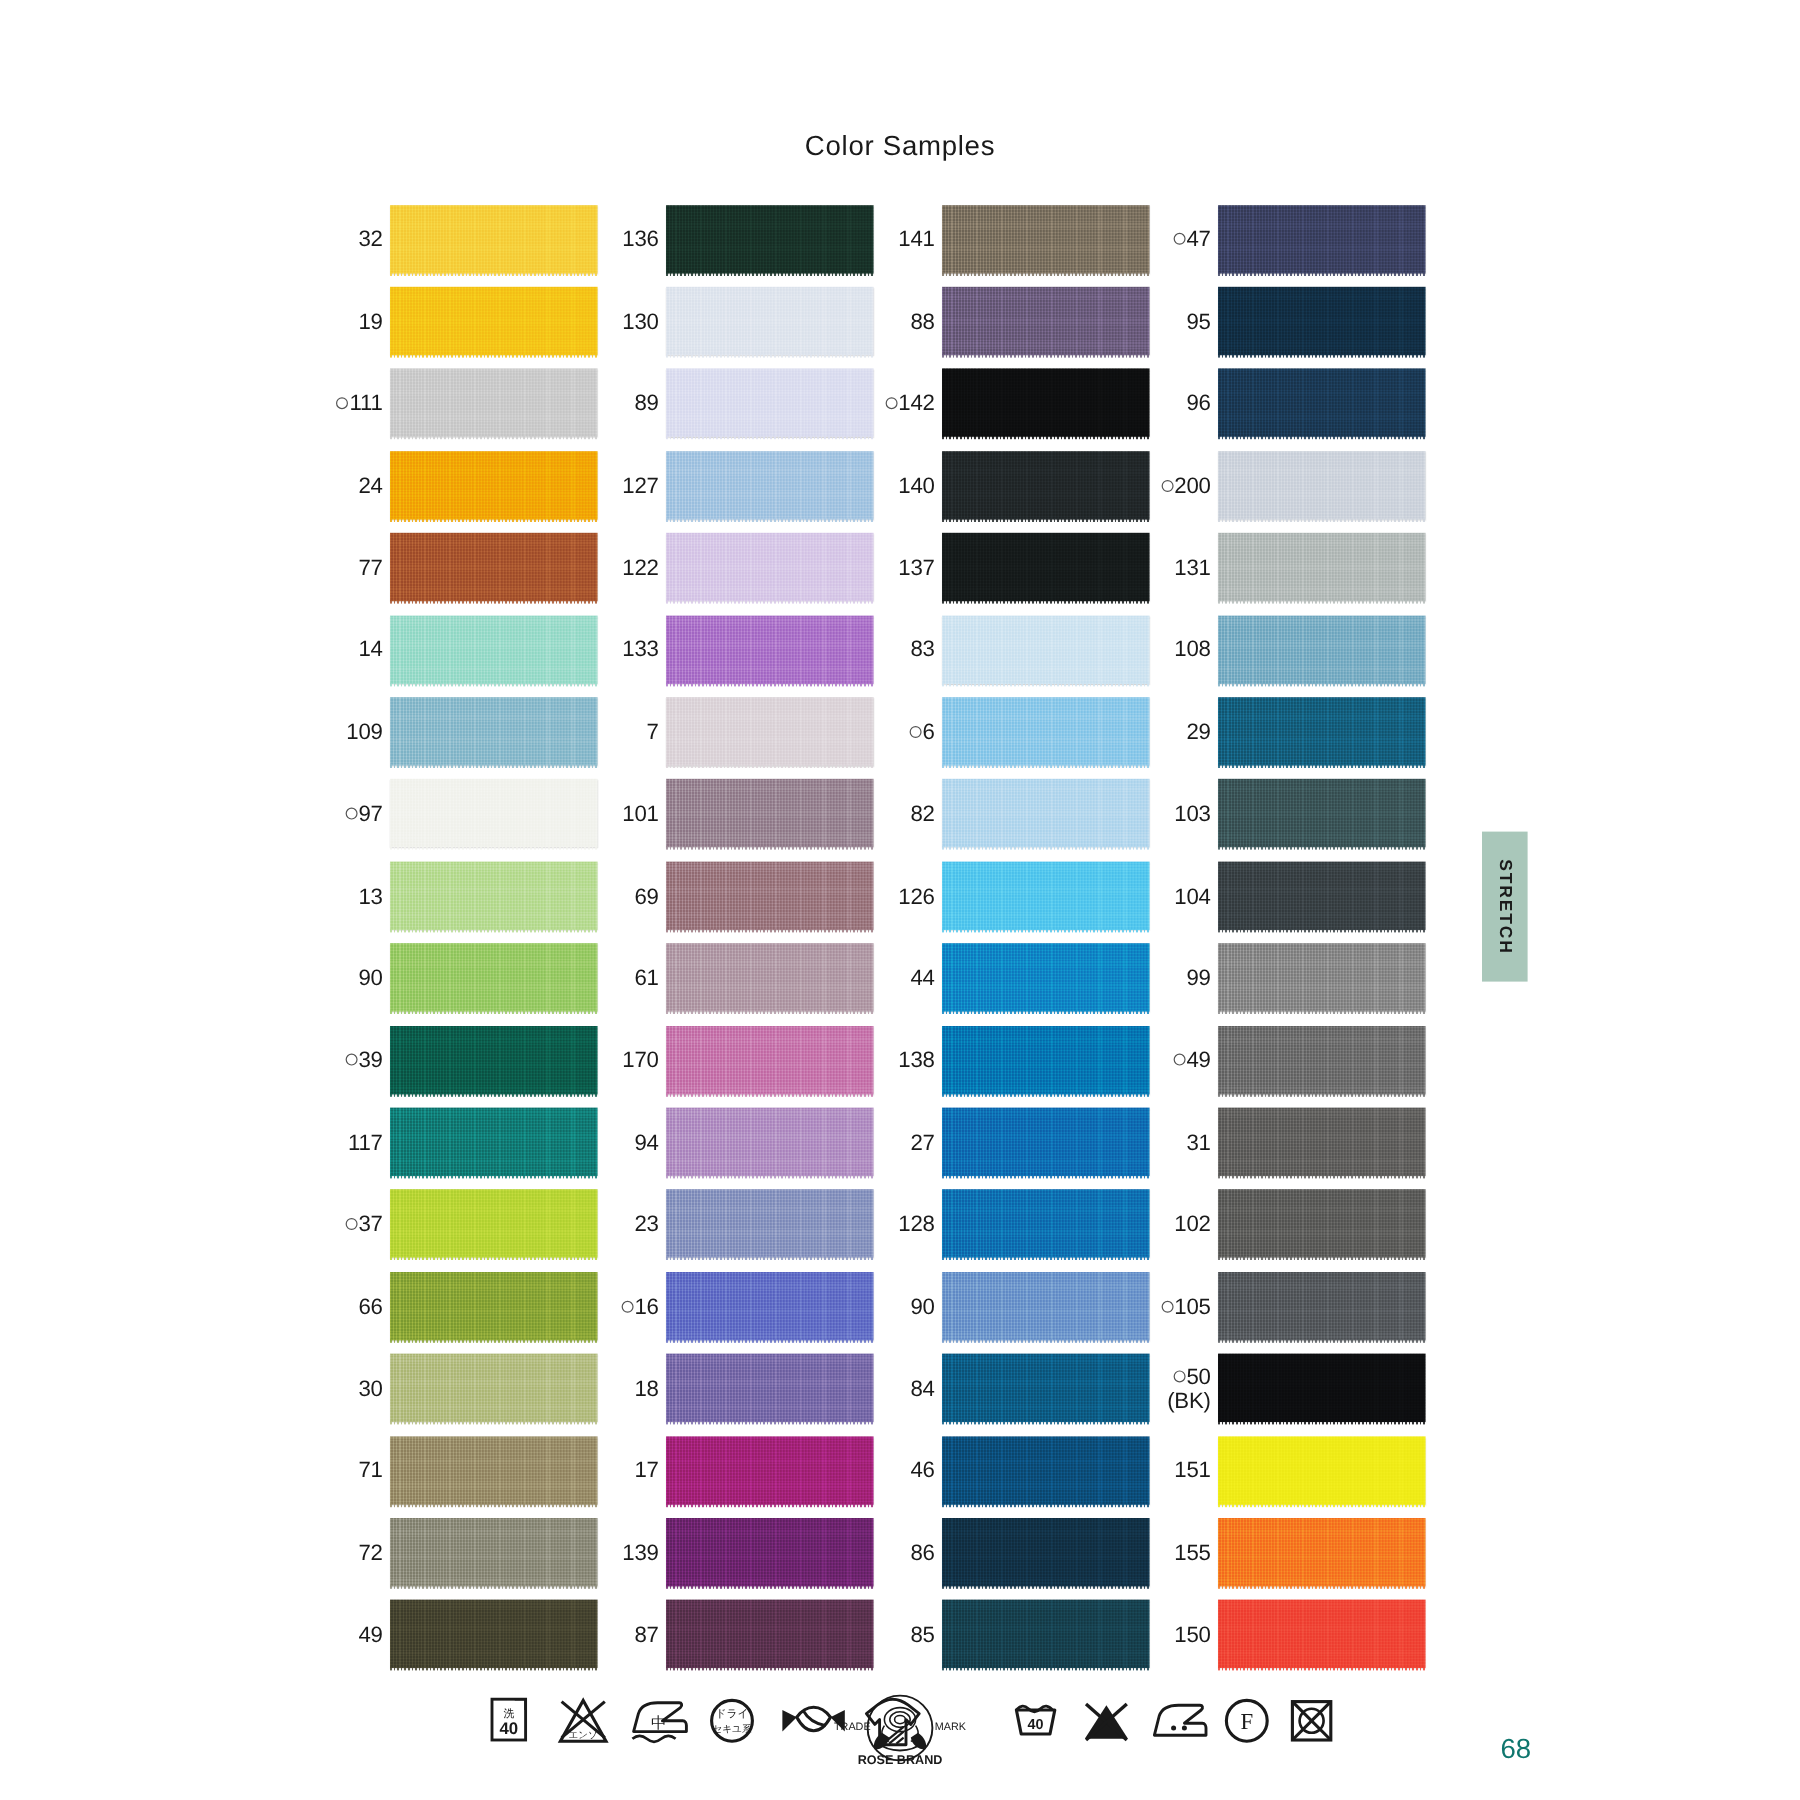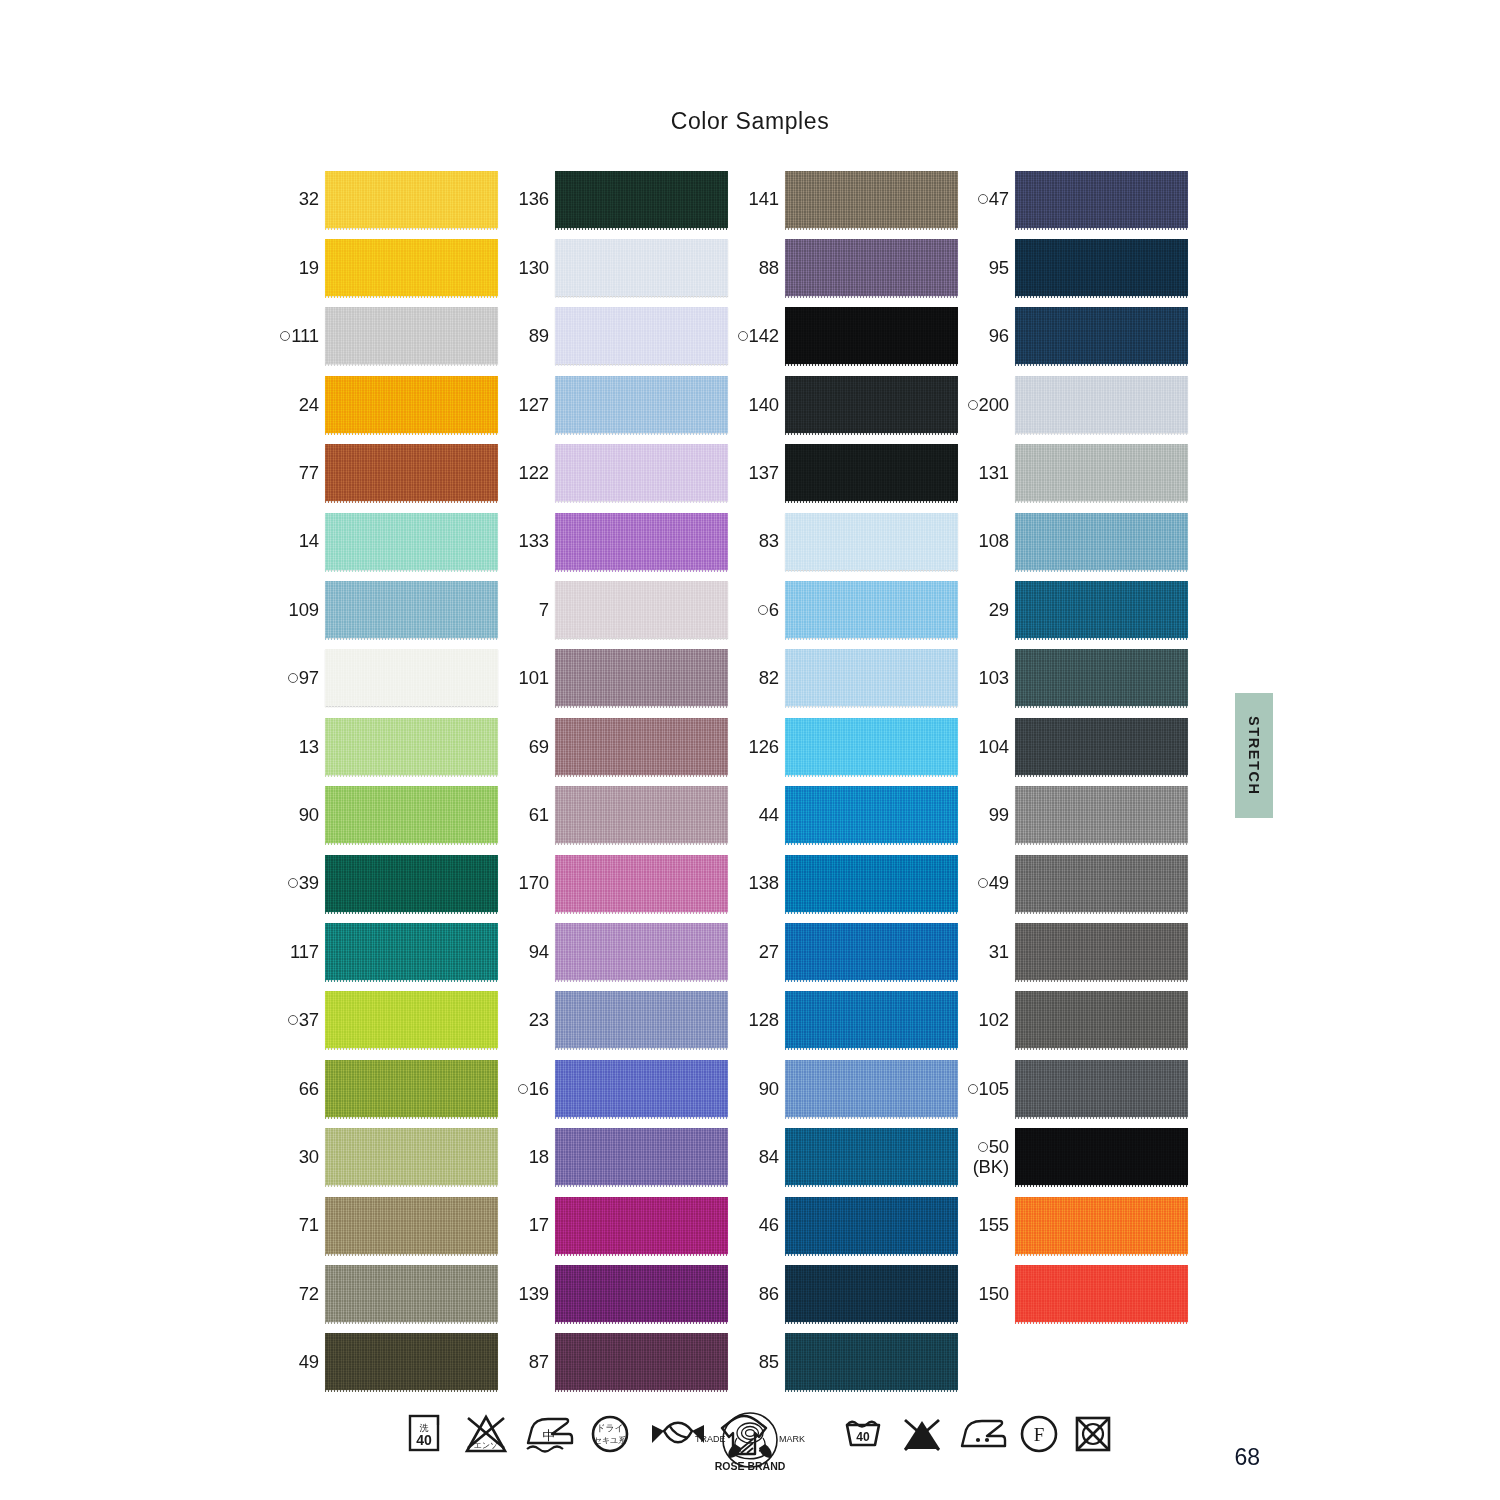--- a/index.html
+++ b/index.html
@@ -147,24 +147,24 @@
   .brand-mark {
     position: absolute;
     left: 693px;
     top: 1408px;
     width: 115px;
     height: 66px;
   }
 
   .page-number {
     position: absolute;
-    right: 240px;
+    right: 224px;
     top: 1444px;
     font-size: 23px;
-    color: #0f172a;
+    color: #0f766e;
   }
 </style>
 </head>
 <body>
 
 <div id="page">
 
   <div class="page-title">Color Samples</div>
 
   <div class="swatch-grid">
@@ -444,20 +444,24 @@
           <div class="swatch-chip" style="background: rgb(94, 94, 92); color: rgb(94, 94, 92);"></div>
         </div>
         <div class="swatch-row">
           <div class="swatch-label"><span class="ring"></span><span>105</span></div>
           <div class="swatch-chip" style="background: rgb(86, 90, 94); color: rgb(86, 90, 94);"></div>
         </div>
         <div class="swatch-row">
           <div class="swatch-label"><span class="ring"></span><span>50
 (BK)</span></div>
           <div class="swatch-chip" style="background: rgb(13, 14, 16); color: rgb(13, 14, 16);"></div>
+        </div>
+        <div class="swatch-row">
+          <div class="swatch-label"><span>151</span></div>
+          <div class="swatch-chip" style="background: rgb(240, 236, 24); color: rgb(240, 236, 24);"></div>
         </div>
         <div class="swatch-row">
           <div class="swatch-label"><span>155</span></div>
           <div class="swatch-chip" style="background: rgb(246, 122, 34); color: rgb(246, 122, 34);"></div>
         </div>
         <div class="swatch-row">
           <div class="swatch-label"><span>150</span></div>
           <div class="swatch-chip" style="background: rgb(240, 69, 54); color: rgb(240, 69, 54);"></div>
         </div>
       </div>

